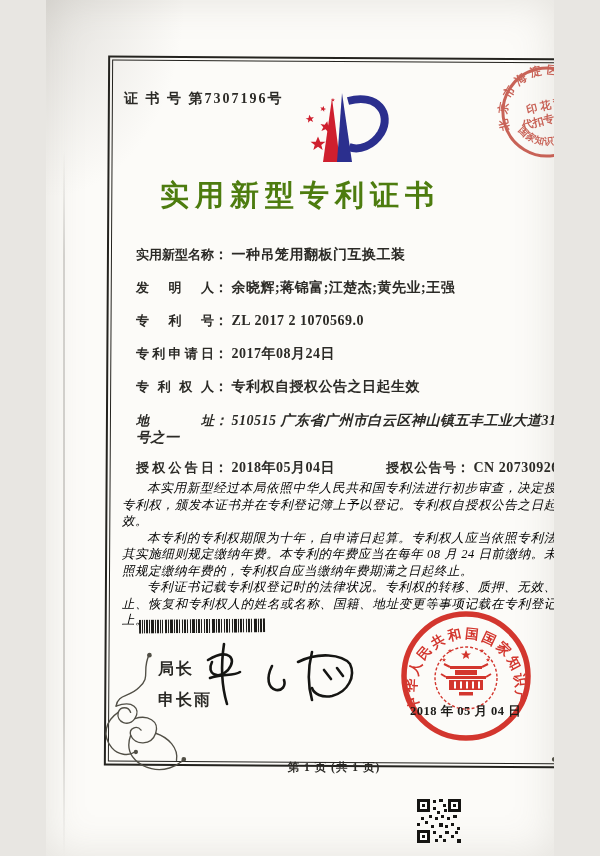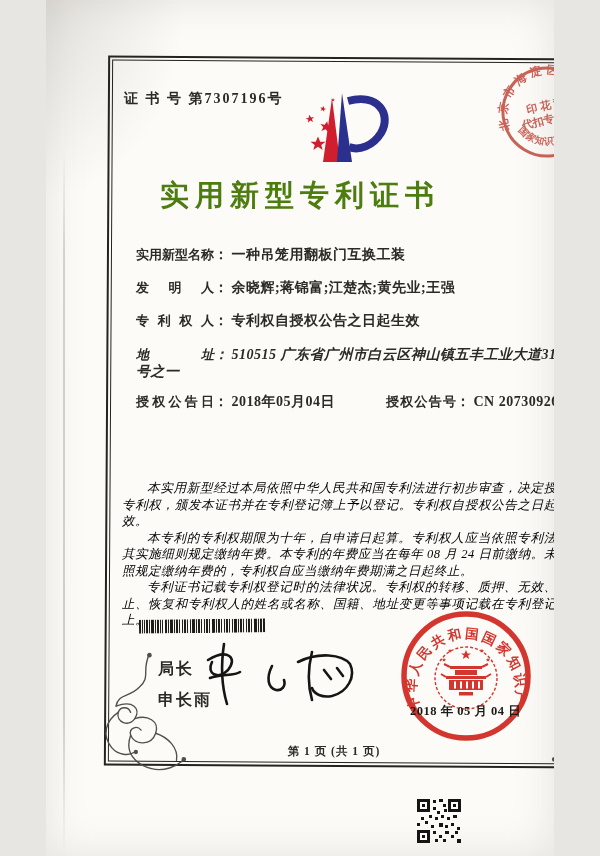--- a/index.html
+++ b/index.html
@@ -31,21 +31,21 @@
   .body-text{position:absolute;left:76px;top:480px;width:448px;
     font-size:12.5px;line-height:16.5px;text-align:justify;font-style:italic;letter-spacing:.5px;color:#000000;}
   .body-text p{margin:0;text-indent:2em;}
   .barcode{position:absolute;left:93px;top:619px;transform:rotate(-.6deg);}
   .director{position:absolute;left:96px;top:659px;font-size:16px;font-weight:600;letter-spacing:2px;margin-left:16px;}
   .director div{margin-bottom:10px;}
   .signature{position:absolute;left:148px;top:638px;}
   .seal{position:absolute;left:352px;top:608px;opacity:.93;}
   .seal-date{position:absolute;left:364px;top:703px;width:138px;text-align:left;
     font-size:12.5px;font-weight:700;color:#1c1b18;letter-spacing:.5px;}
-  .page-footer{position:absolute;left:226px;top:744px;width:124px;text-align:center;
+  .page-footer{position:absolute;left:226px;top:760px;width:124px;text-align:center;
     font-size:11.5px;font-weight:600;letter-spacing:1px;}
   .flourish-bl{position:absolute;left:38px;top:652px;}
   .flourish-br{position:absolute;left:498px;top:652px;transform:scaleX(-1);}
   .stamp{position:absolute;left:451px;top:62px;transform:rotate(-14deg);opacity:.85;}
   .qr{position:absolute;left:371px;top:799px;}
   .scan-credit{position:absolute;left:424px;top:811px;font-size:17px;font-weight:600;
     letter-spacing:1.5px;color:#111;font-family:"Liberation Serif","DejaVu Serif",serif;}
 </style>
 </head>
 <body>
@@ -76,20 +76,28 @@
   <div class="title">实用新型专利证书</div>
 
   <div class="fields">
     <div class="frow">
       <span class="flabel">实用新型名称</span><span class="fcolon">：</span>
       <span class="fvalue">一种吊笼用翻板门互换工装</span>
     </div>
     <div class="frow">
       <span class="flabel">发明人</span><span class="fcolon">：</span>
       <span class="fvalue">余晓辉;蒋锦富;江楚杰;黄先业;王强</span>
+    </div>
+    <div class="frow">
+      <span class="flabel">专利号</span><span class="fcolon">：</span>
+      <span class="fvalue">ZL 2017 2 1070569.0</span>
+    </div>
+    <div class="frow">
+      <span class="flabel">专利申请日</span><span class="fcolon">：</span>
+      <span class="fvalue">2017年08月24日</span>
     </div>
     <div class="frow">
       <span class="flabel">专利权人</span><span class="fcolon">：</span>
       <span class="fvalue">专利权自授权公告之日起生效</span>
     </div>
     <div class="frow frow-addr">
       <span class="flabel">地址</span><span class="fcolon">：</span>
       <span class="fvalue">510515 广东省广州市白云区神山镇五丰工业大道318号之一</span>
     </div>
     <div class="frow">

